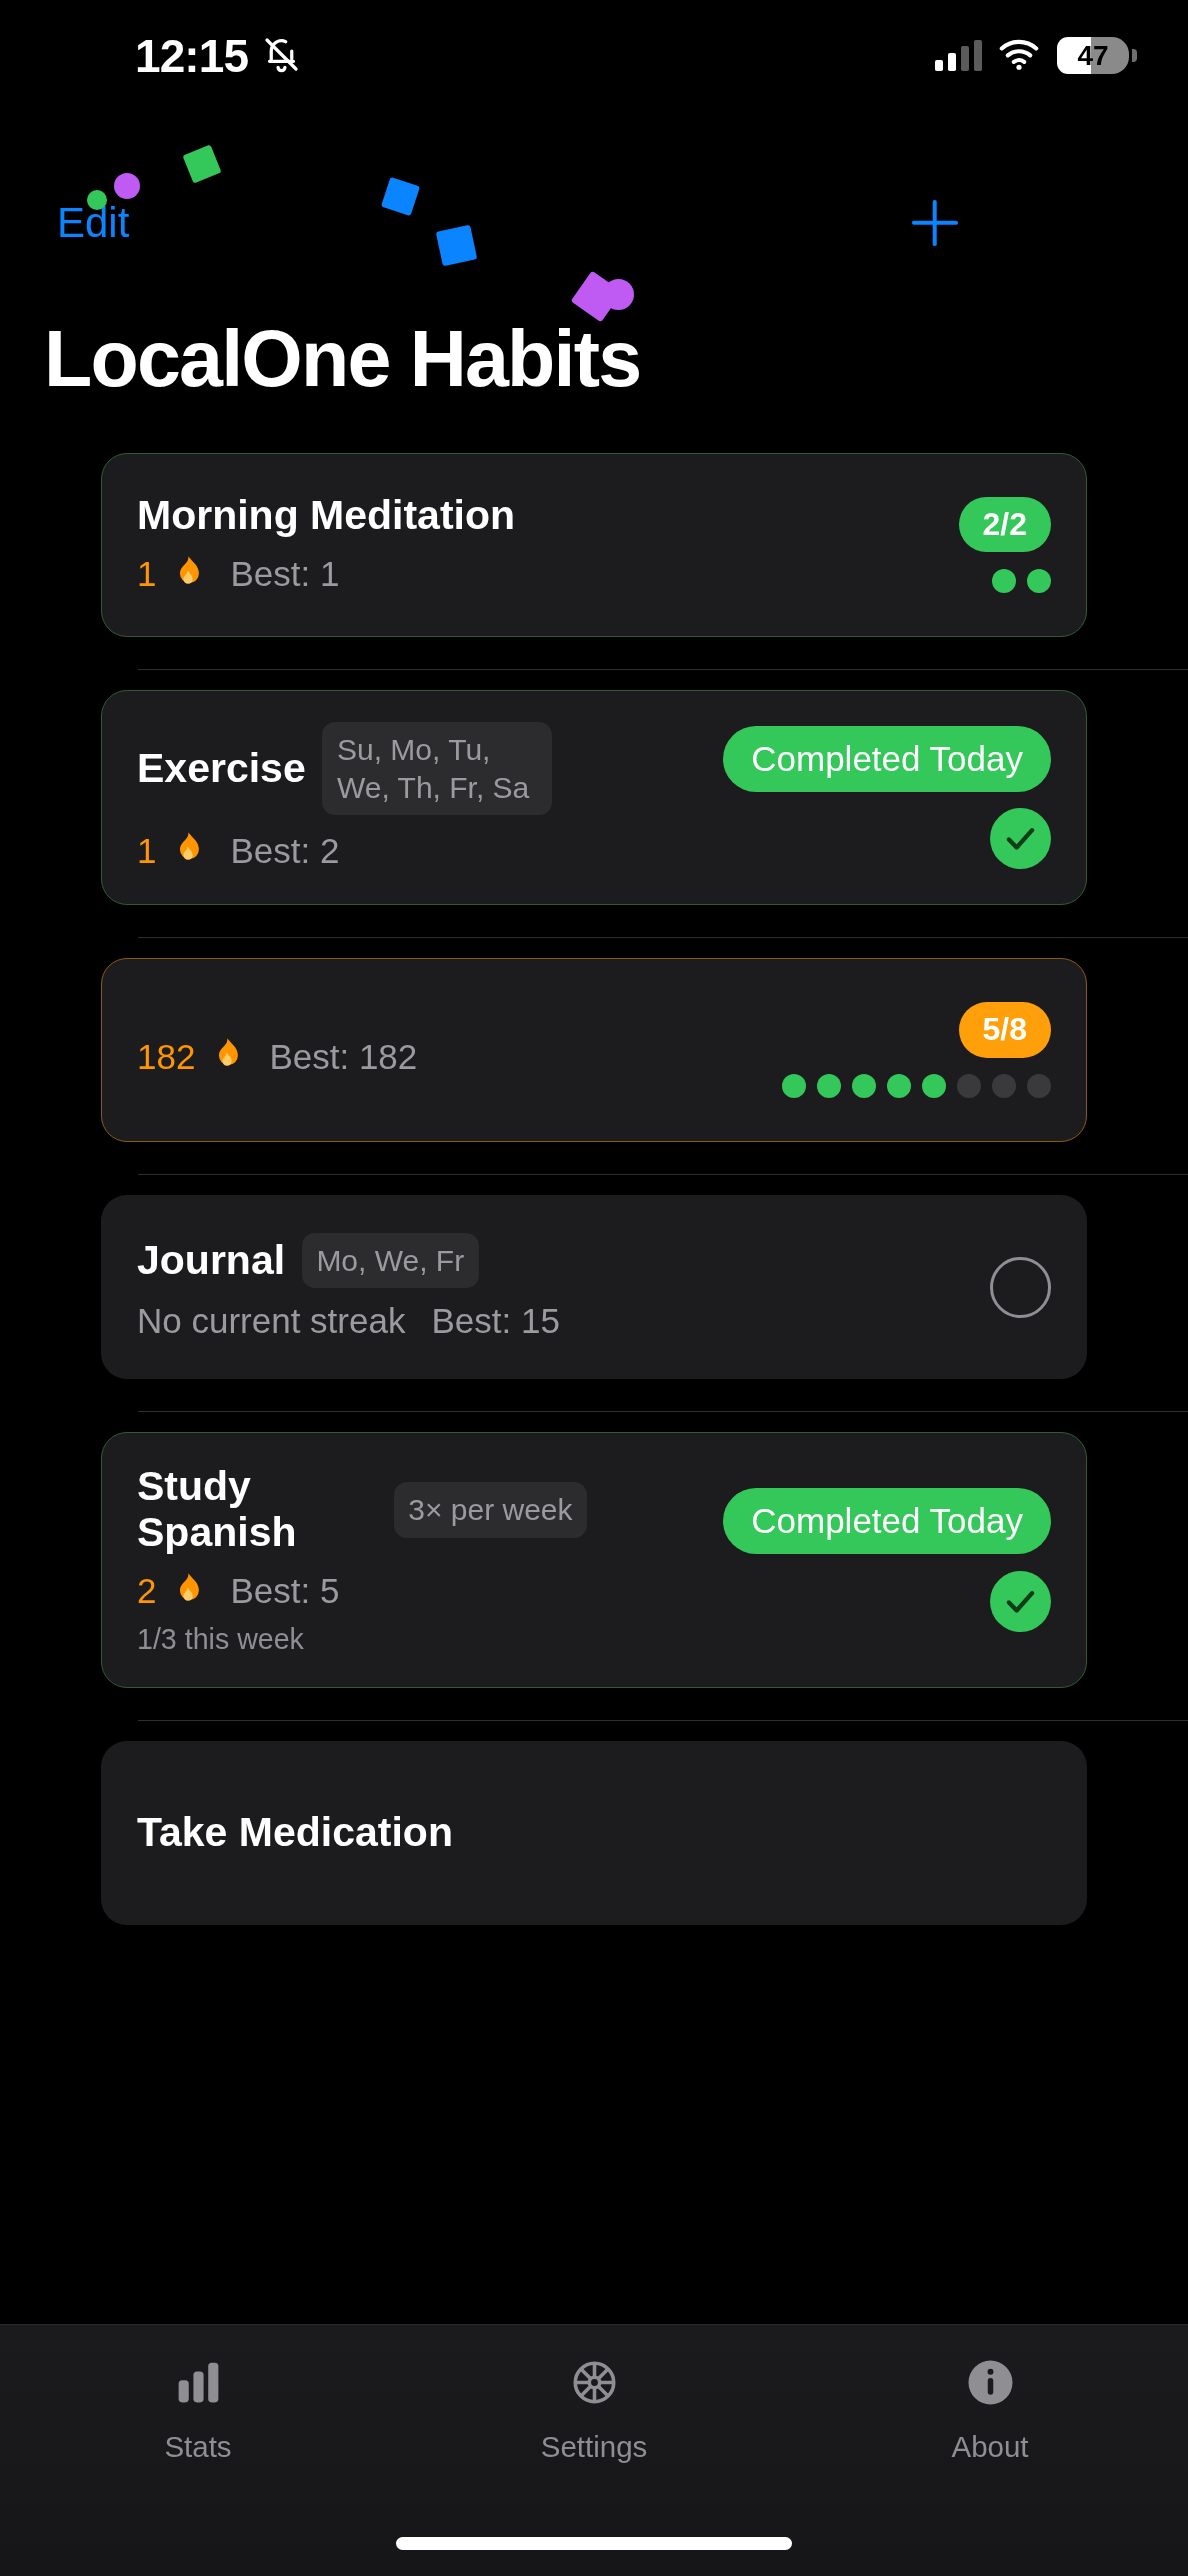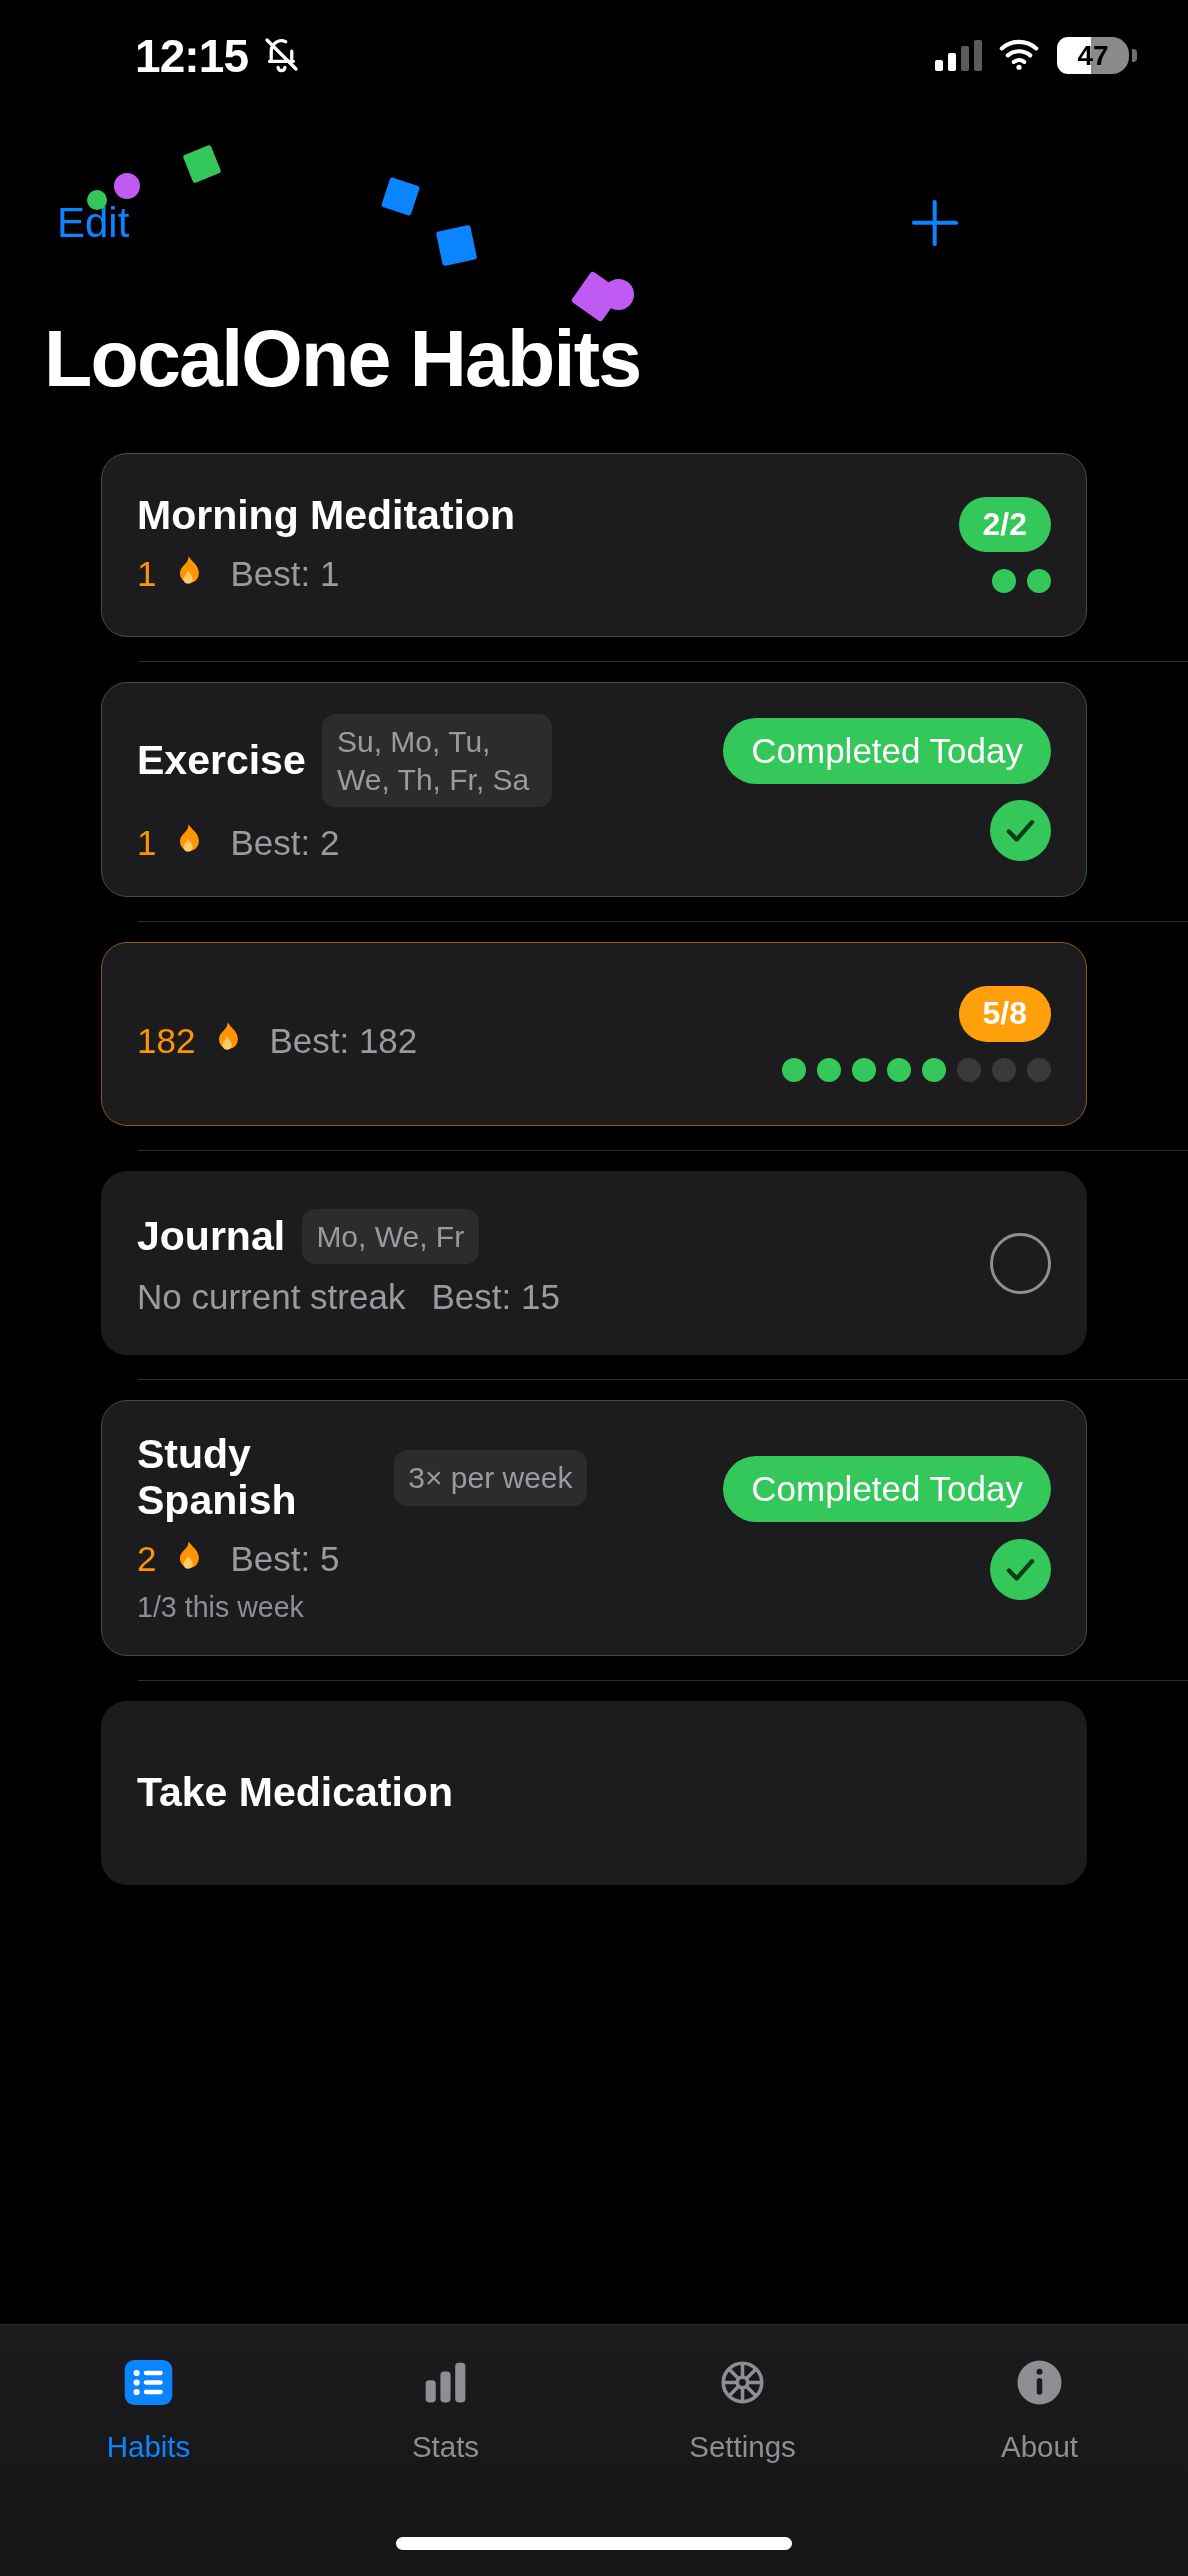--- a/index.html
+++ b/index.html
@@ -75,21 +75,21 @@
   
   .list{
     position:absolute; top:433px; left:0; width:1188px; height:1870px;
     overflow:hidden;
   }
   .sep{
     height:0.9px; background:#2e2e2e; margin-left:138px;
   }
   .cellwrap{ padding:20px 0; }
   .card{
-    margin:0 101px 4px 101px;
+    margin:0 101px 12px 101px;
     background:#1c1c1e;
     border-radius:26px;
     border:1.8px solid transparent;
     padding:31px 35px;
     display:flex; align-items:center;
     min-height:184px;
     position:relative;
   }
   .card.green{ border-color:#2e5c35; }
   .card.orange{ border-color:#8a5a14; }
@@ -349,34 +349,20 @@
             <div class="habit-name">Take Medication</div>
           </div>
         </div>
         <div class="card-right"></div>
       </div>
     </div>
   </div>
 
 <div class="tabbar">
 
-  <div class="tab active">
-    <span class="ic">
-      <svg width="57" height="57" viewBox="0 0 24 24">
-        <rect x="2" y="2.5" width="20" height="19" rx="4" fill="#0a84ff"></rect>
-        <circle cx="7" cy="8" r="1.3" fill="#fff"></circle>
-          <rect x="10" y="7.1" width="8" height="1.8" rx="0.9" fill="#fff"></rect>
-        <circle cx="7" cy="12" r="1.3" fill="#fff"></circle>
-          <rect x="10" y="11.1" width="8" height="1.8" rx="0.9" fill="#fff"></rect>
-        <circle cx="7" cy="16" r="1.3" fill="#fff"></circle>
-          <rect x="10" y="15.1" width="8" height="1.8" rx="0.9" fill="#fff"></rect>
-      </svg>
-    </span>
-    <span class="lb">Habits</span>
-  </div>
 
   <div class="tab">
     <span class="ic">
       <svg width="53" height="53" viewBox="0 0 24 24">
         <rect x="3" y="11" width="4.6" height="10" rx="1.6" fill="#8e8e93"></rect>
         <rect x="9.7" y="7" width="4.6" height="14" rx="1.6" fill="#8e8e93"></rect>
         <rect x="16.4" y="3" width="4.6" height="18" rx="1.6" fill="#8e8e93"></rect>
       </svg>
     </span>
     <span class="lb">Stats</span>

